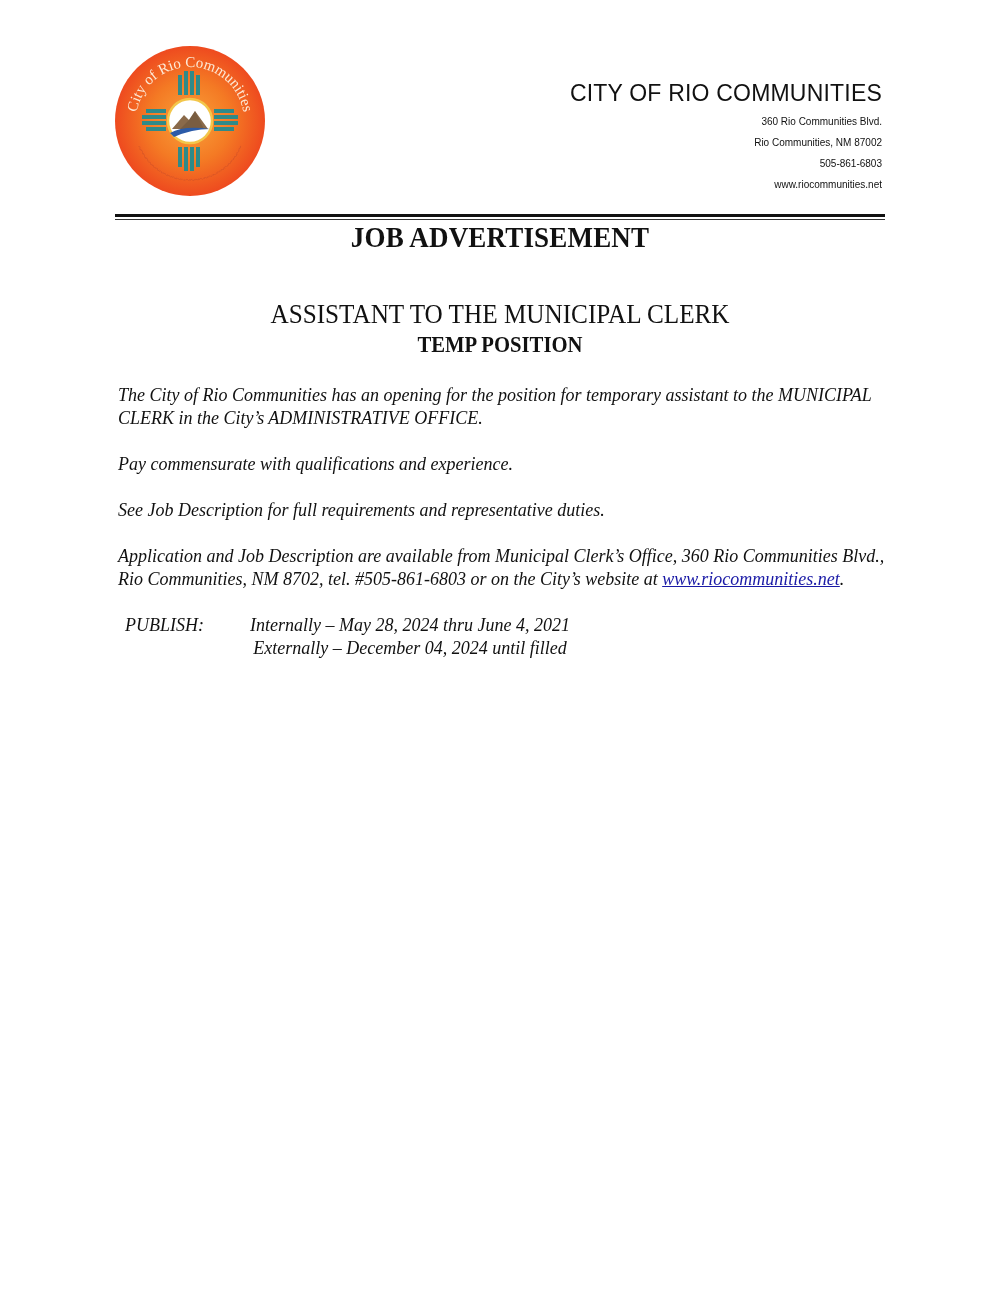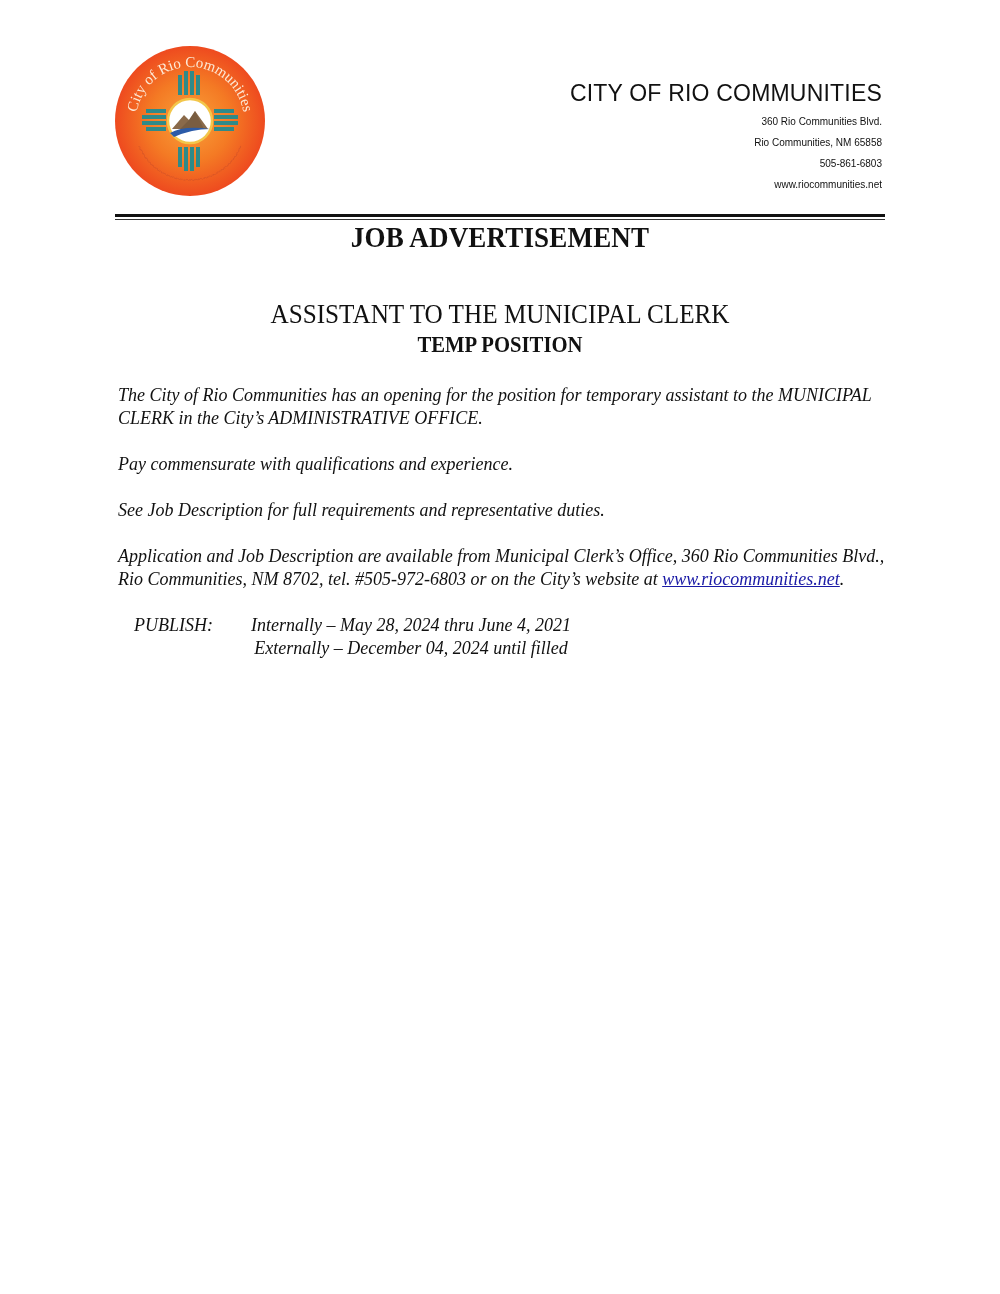--- a/index.html
+++ b/index.html
@@ -90,21 +90,22 @@
     }
     .body-text p {
       margin: 0 0 23px 0;
     }
     .body-text a {
       color: #1a1aa6;
       text-decoration: underline;
     }
     .publish-row {
       display: flex;
-      margin: 16px;
+      margin: 7px;
+      gap: 8px;
     }
     .publish-label {
       width: 117px;
       flex: none;
     }
     .publish-lines div {
       line-height: 23px;
       text-align: center;
     }
   </style>
@@ -158,40 +159,40 @@
     <polygon points="58,84 70,70 75,75 81,66 94,84" fill="#8a6a4a"></polygon>
     <polygon points="66,84 75,75 81,66 86,76 90,84" fill="#6e553c" opacity="0.6"></polygon>
 
     <path d="M 56 88 Q 70 80 96 84 Q 78 84 60 92 Z" fill="#2b5ba8"></path>
   </svg>
 </div>
 
 <div class="letterhead">
   <div class="org-name">CITY OF RIO COMMUNITIES</div>
   <div class="addr-line">360 Rio Communities Blvd.</div>
-  <div class="addr-line">Rio Communities, NM 65858</div>
+  <div class="addr-line">Rio Communities, NM 87002</div>
   <div class="addr-line">505-861-6803</div>
   <div class="addr-line">www.riocommunities.net</div>
 </div>
 
 <div class="rule">
   <div class="thick"></div>
   <div class="gap"></div>
   <div class="thin"></div>
 </div>
 
 <div class="title title-main">JOB ADVERTISEMENT</div>
 <div class="title title-sub">ASSISTANT TO THE MUNICIPAL CLERK</div>
 <div class="title title-temp">TEMP POSITION</div>
 
 <div class="body-text" style="top:384px;font-style:italic;">
   <p>The City of Rio Communities has an opening for the position for temporary assistant to the MUNICIPAL CLERK in the City’s ADMINISTRATIVE OFFICE.</p>
   <p>Pay commensurate with qualifications and experience.</p>
   <p>See Job Description for full requirements and representative duties.</p>
-  <p><span>Application and Job Description are available from Municipal Clerk’s Office, 360 Rio Communities Blvd., Rio Communities, NM 8702, tel. #505-972-6803 or on the City’s website at </span><a>www.riocommunities.net</a><span>.</span></p>
+  <p><span>Application and Job Description are available from Municipal Clerk’s Office, 360 Rio Communities Blvd., Rio Communities, NM 8702, tel. #505-861-6803 or on the City’s website at </span><a>www.riocommunities.net</a><span>.</span></p>
   <div class="publish-row">
     <div class="publish-label">PUBLISH:</div>
     <div class="publish-lines">
       <div>Internally – May 28, 2024 thru June 4, 2021</div>
       <div>Externally – December 04, 2024 until filled</div>
     </div>
   </div>
 </div>
 
 </body></html>

